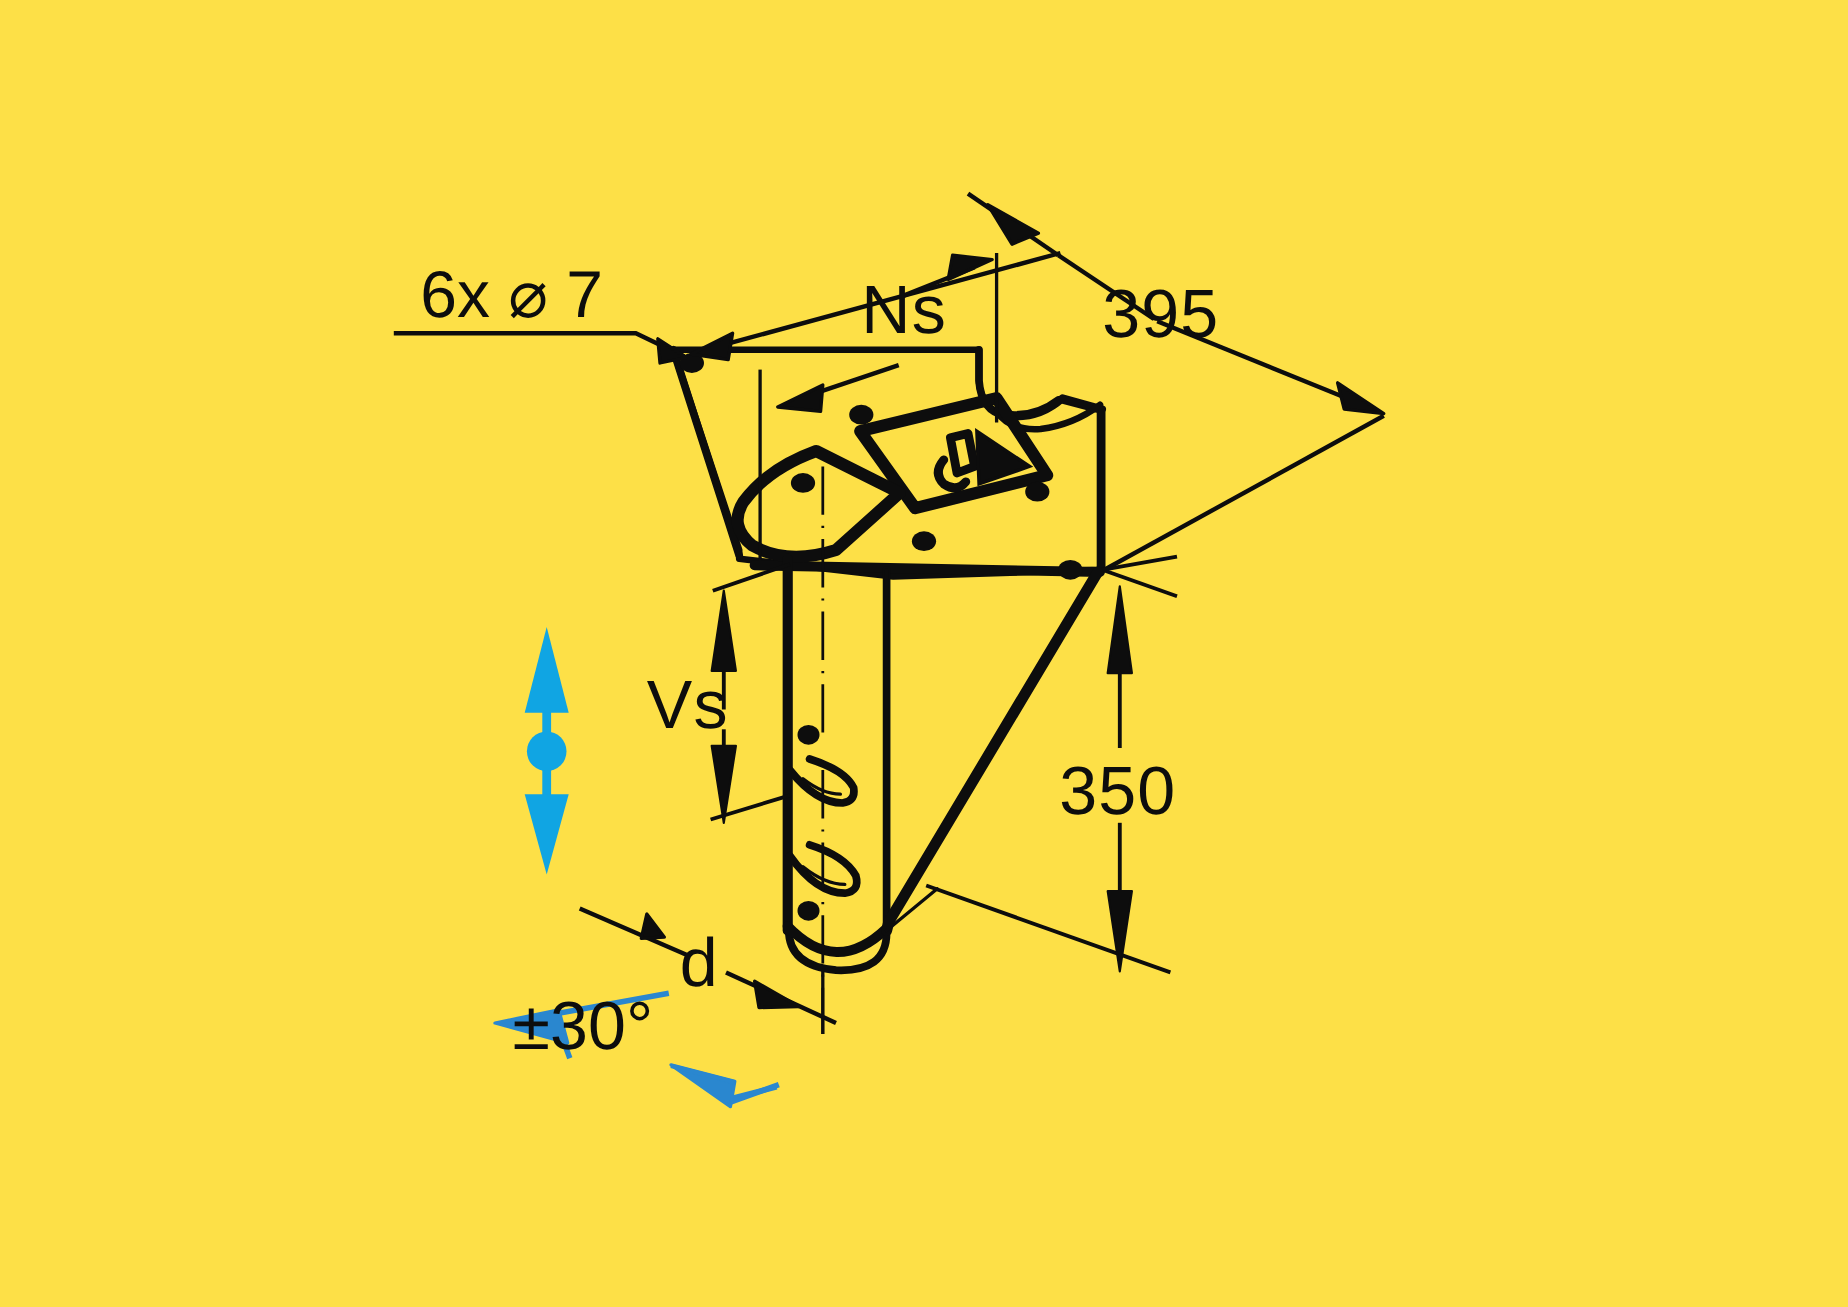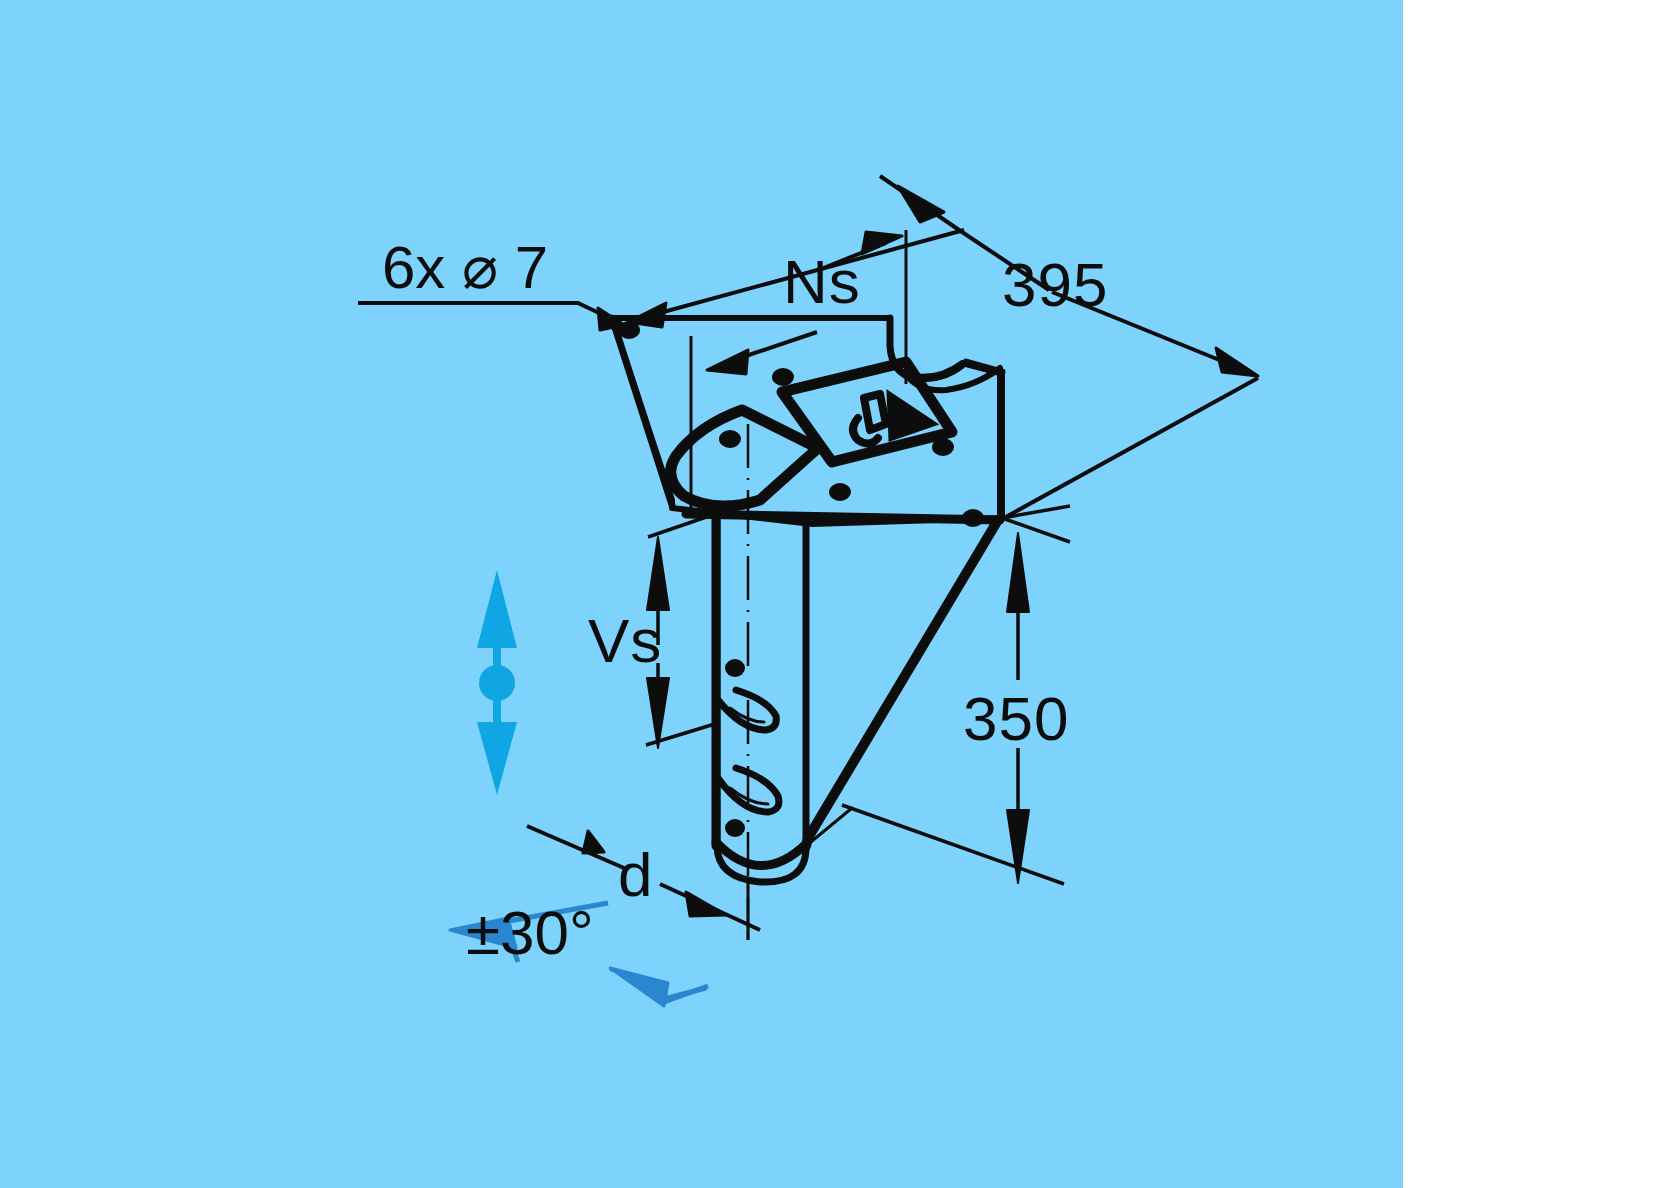--- a/index.html
+++ b/index.html
@@ -8,23 +8,23 @@
     background: #ffffff;
   }
   body {
     width: 1680px;
     height: 1188px;
     font-family: "Liberation Sans", sans-serif;
     overflow: hidden;
   }
   #drawing-root {
     position: relative;
-    width: 1403px;
+    width: 1680px;
     height: 1188px;
-    background: #7dd3fc;
+    background: #fde047;
   }
   svg.drawing-canvas {
     position: absolute;
     top: 0;
     left: 0;
     width: 1680px;
     height: 1188px;
     display: block;
   }
   text {

